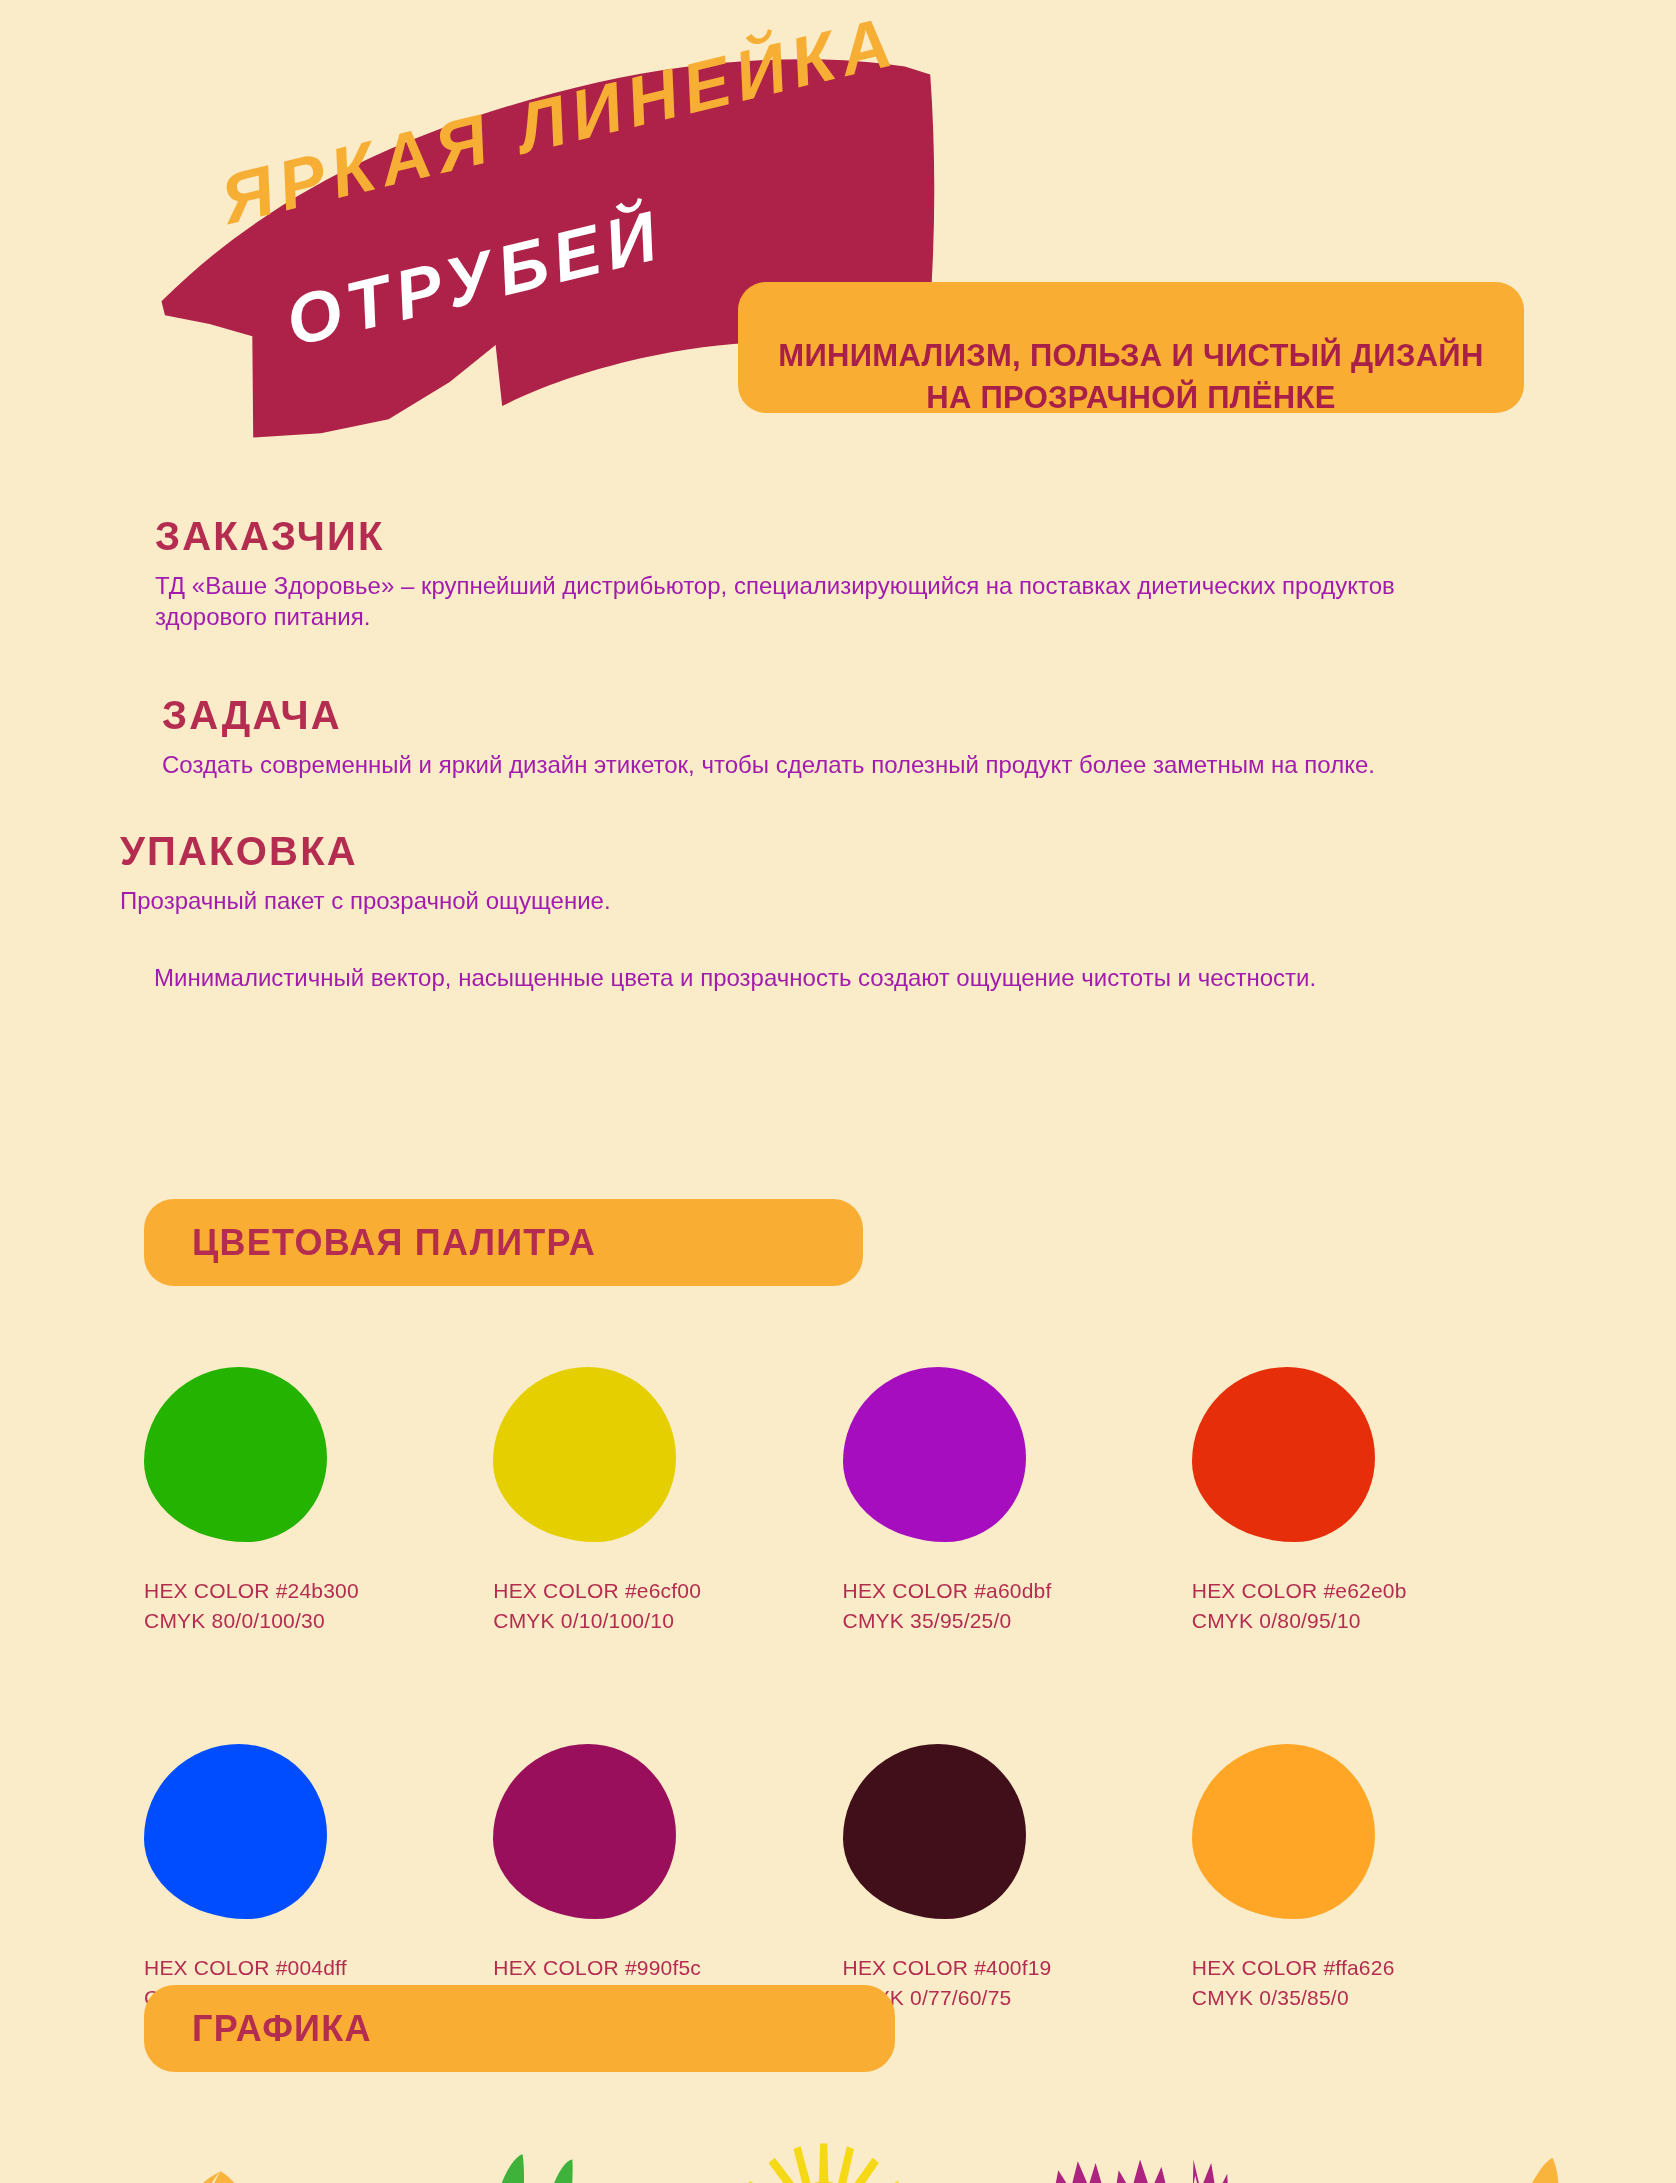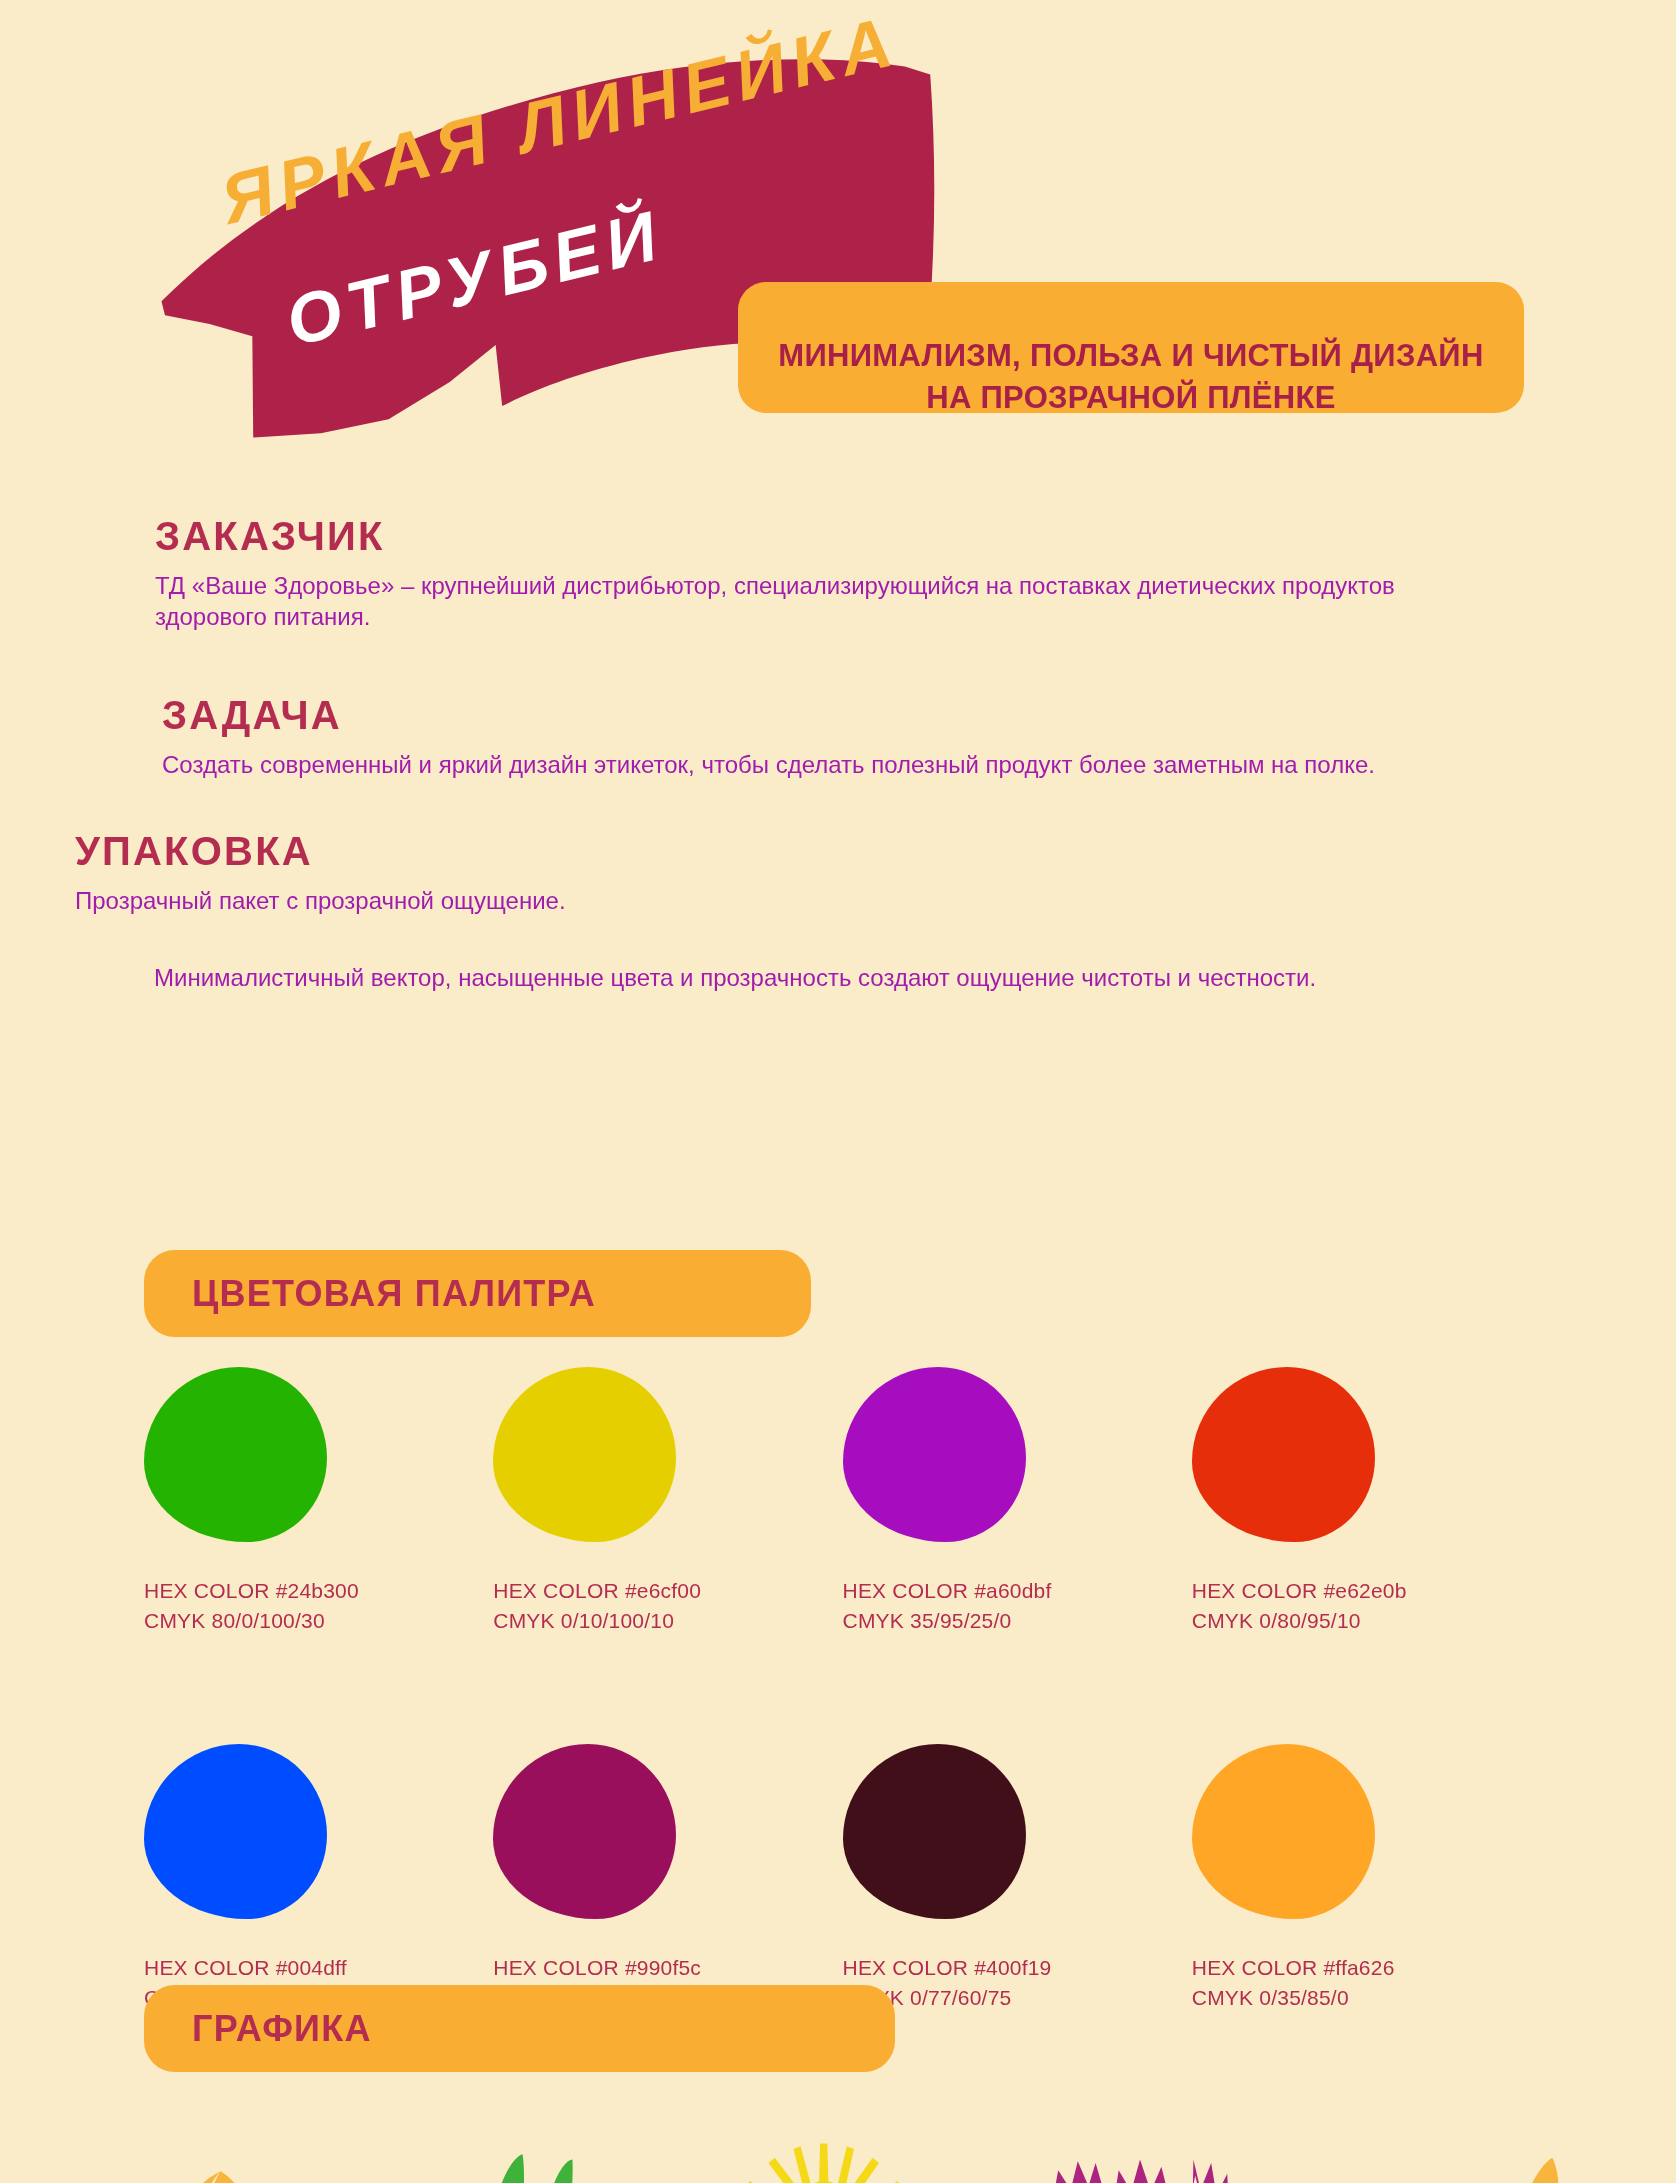--- a/index.html
+++ b/index.html
@@ -78,21 +78,21 @@
   .brief-body{
     color:#a21caf;
     font-size:24px;
     font-weight:400;
     line-height:1.30;
     margin:0;
     max-width:1371px;
   }
   .b-pad-0{padding-left:155px;}
   .b-pad-1{padding-left:162px;}
-  .b-pad-2{padding-left:75px;}
+  .b-pad-2{padding-left:120px;}
   .b-pad-3{padding-left:154px;}
   .gap-a{height:52px;}
   .gap-b{height:40px;}
   .gap-c{height:36px;}
 
   
   .pill{
     background:#f9ae33;
     border-radius:31px;
     height:87px;
@@ -100,21 +100,21 @@
     padding-left:48px;
     box-sizing:border-box;
   }
   .pill-label{
     color:#b42d51;
     font-size:36px;
     font-weight:700;
     letter-spacing:0.035em;
     line-height:1;
   }
-  .pill-palette{position:absolute;left:144px;top:1250px;width:667px;}
+  .pill-palette{position:absolute;left:144px;top:1199px;width:719px;border-radius:30px;}
   .pill-graphics{position:absolute;left:144px;top:1985px;width:751px;}
 
   
   .palette{
     position:absolute;left:144px;top:1367px;
     width:1397px;
     display:grid;
     grid-template-columns:repeat(4, 1fr);
     row-gap:107px;
   }

